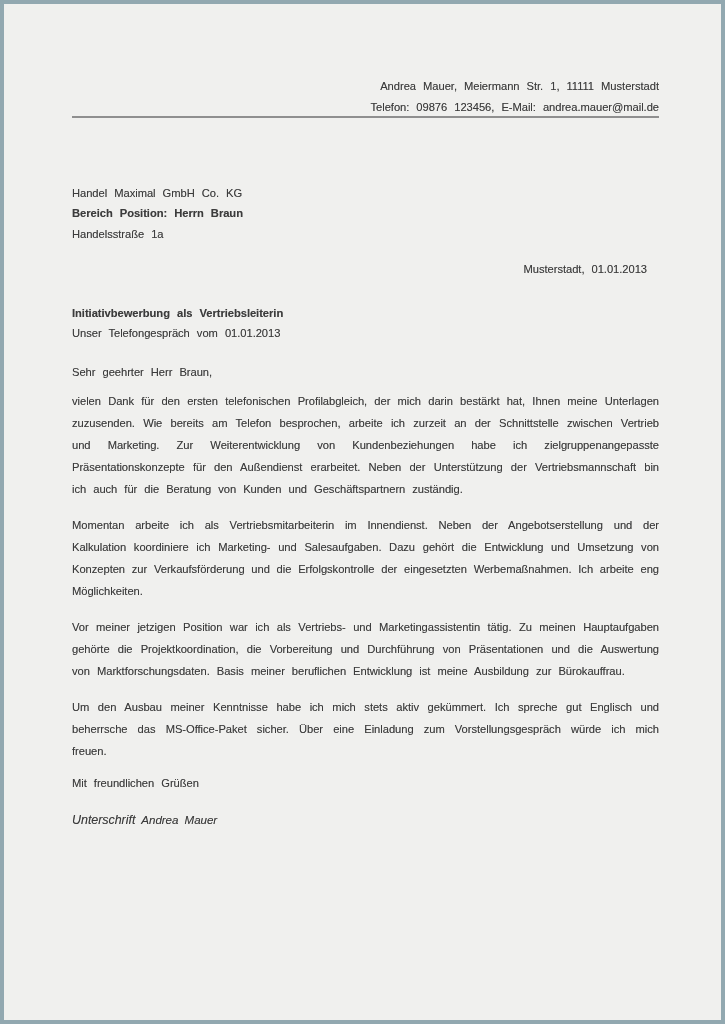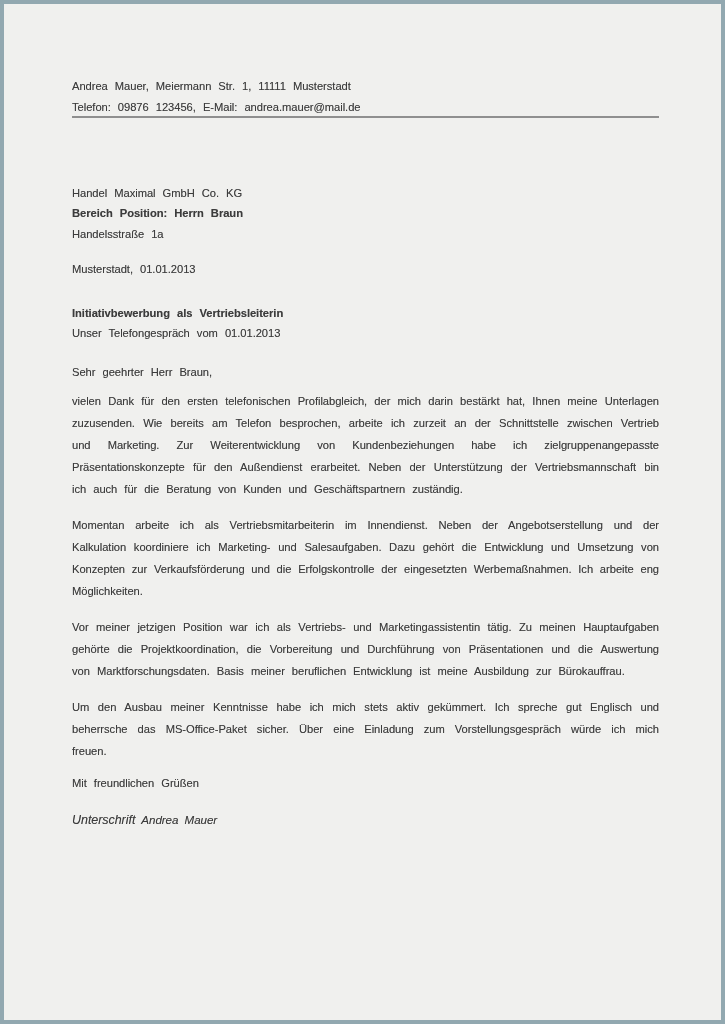--- a/index.html
+++ b/index.html
@@ -23,37 +23,37 @@
     top: 4px;
     width: 587px;
     color: #3c3c3c;
     font-size: 11.2px;
     letter-spacing: -0.05px;
     text-shadow: 0 0 0.5px rgba(90,90,90,0.55);
   }
   
   .sender-block {
     margin-top: 71px;
-    text-align: left;
+    text-align: right;
     word-spacing: 4px;
     border-bottom: 2px solid #8f8f8f;
     padding-bottom: 2px;
   }
   .sender-line { line-height: 14px; }
   .sender-line + .sender-line { margin-top: 7px; }
 
   
   .recipient-block { margin-top: 65px; word-spacing: 4px; }
   .recipient-line { line-height: 20.3px; }
   .bold { font-weight: bold; }
 
   
   .date-line {
     margin-top: 18px;
-    text-align: left;
+    text-align: right;
     padding-right: 12px;
     word-spacing: 4px;
     line-height: 14px;
   }
 
   
   .subject-block { margin-top: 27px; word-spacing: 4px; }
   .subject-line { line-height: 20px; }
 
   .salutation {

